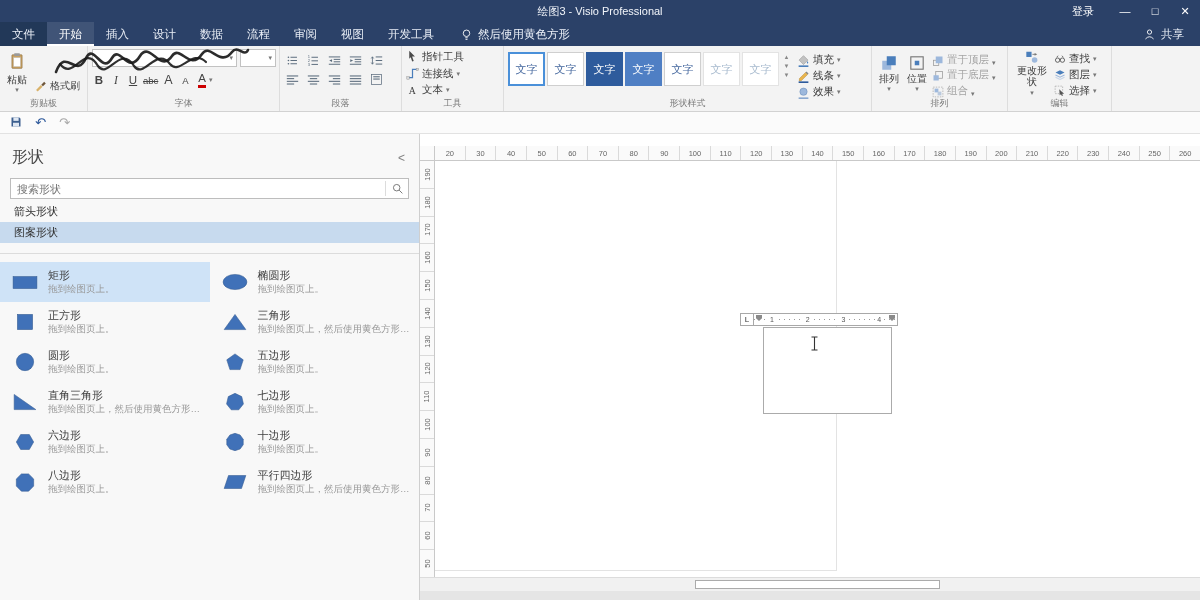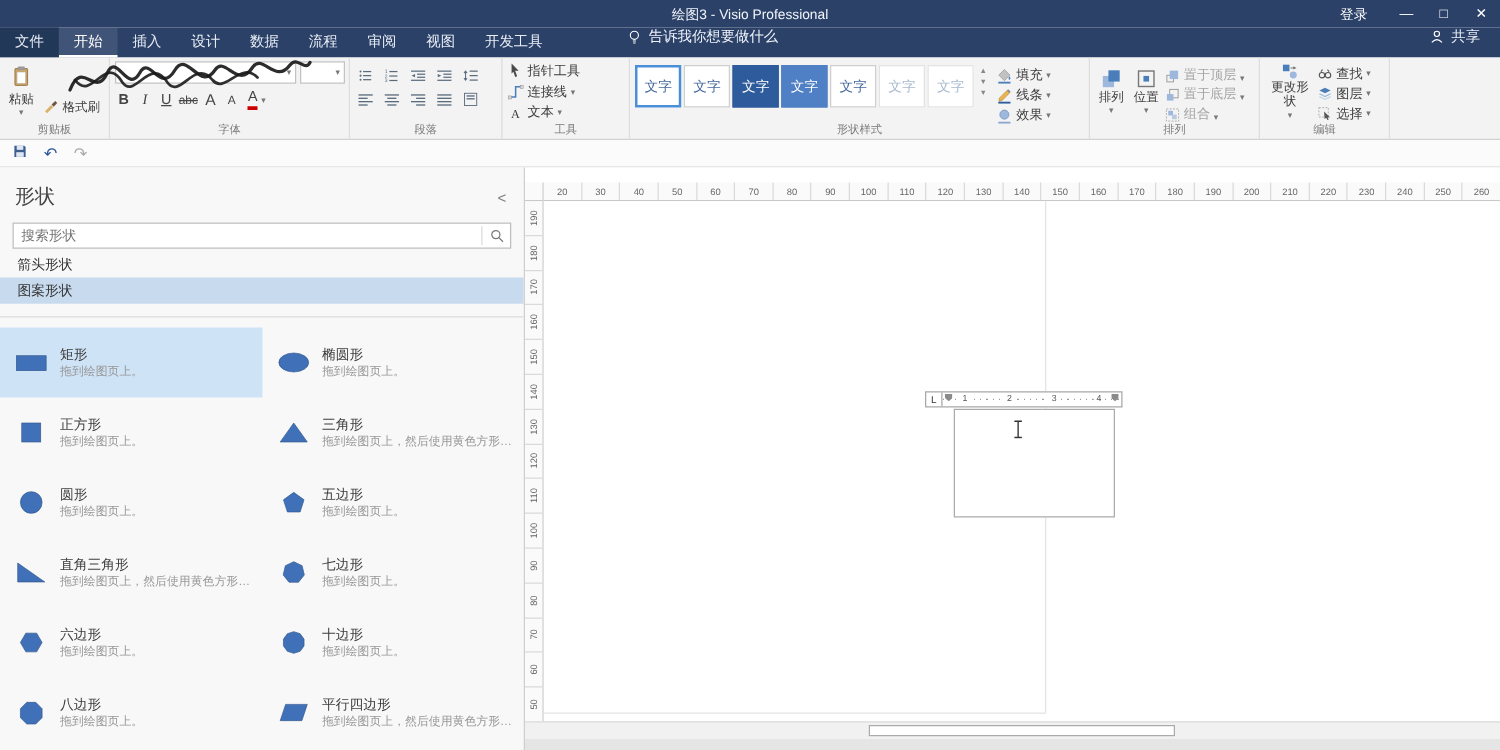--- a/index.html
+++ b/index.html
@@ -7,21 +7,21 @@
   font-family:"Liberation Sans","DejaVu Sans",sans-serif;}
 
 
 .titlebar{height:22px;background:#2b4168;position:relative;display:flex;align-items:center;color:#fff;}
 .tb-title{position:absolute;left:0;right:0;text-align:center;font-size:11px;color:#f2f5fa;}
 .tb-right{margin-left:auto;display:flex;align-items:center;height:100%;z-index:2;}
 .signin{font-size:11px;padding:0 16px;}
 .winbtn{width:30px;text-align:center;font-size:11px;line-height:22px;}
 
 
-.tabrow{height:24px;background:#2b4168;display:flex;align-items:flex-start;color:#e9eef6;gap:41px;}
+.tabrow{height:24px;background:#2b4168;display:flex;align-items:center;color:#e9eef6;}
 .tab{padding:0 12px;font-size:11.5px;line-height:24px;white-space:nowrap;}
 .tab.file{background:#223858;}
 .tab.active{background:rgba(255,255,255,.10);box-shadow:inset 0 -2px 0 #fff;color:#fff;}
 .tellme{display:flex;align-items:center;gap:5px;font-size:11.5px;margin-left:14px;color:#eef3fa;}
 .share{display:flex;align-items:center;gap:5px;margin-left:auto;padding-right:16px;font-size:11.5px;}
 
 
 .ribbon{height:66px;background:#f3f3f3;display:flex;border-bottom:1px solid #d2d2d2;position:relative;}
 .rgroup{position:relative;border-right:1px solid #ddd;padding:3px 3px 13px 4px;flex:0 0 auto;}
 .glabel{position:absolute;bottom:1px;left:0;right:0;text-align:center;font-size:9px;color:#7b7b7b;}
@@ -74,21 +74,21 @@
 .search{margin:4px 10px 2px;height:21px;border:1px solid #bdbdbd;background:#fff;display:flex;align-items:center;}
 .search input{flex:1;border:none;outline:none;font-size:11px;padding:0 6px;color:#333;background:transparent;font-family:inherit;min-width:0;}
 .search .sep{width:1px;height:15px;background:#dcdcdc;}
 .search .mag{width:22px;display:flex;align-items:center;justify-content:center;}
 .more{padding:8px 12px 3px;font-size:11px;color:#333;display:flex;align-items:center;gap:6px;}
 .more .fly{color:#888;font-size:9px;}
 .cat{padding:3px 14px;font-size:11px;color:#333;}
 .cat.active{background:#c7daee;}
 .pdivider{height:1px;background:#dcdcdc;margin-top:10px;}
 .grid{display:grid;grid-template-columns:1fr 1fr;padding-top:8px;}
-.shape-item{display:flex;align-items:center;gap:8px;height:56px;padding:0 4px 0 10px;}
+.shape-item{display:flex;align-items:center;gap:8px;height:40px;padding:0 4px 0 10px;}
 .shape-item.selected{background:#cfe3f7;}
 .icn{width:30px;flex:0 0 30px;display:flex;justify-content:center;}
 .stx{min-width:0;}
 .sname{font-size:11px;color:#3d3d3d;}
 .sdesc{font-size:9.5px;color:#979797;white-space:nowrap;overflow:hidden;text-overflow:ellipsis;max-width:152px;}
 
 
 .canvas{flex:1;position:relative;background:#fff;}
 .corner{position:absolute;left:0;top:12px;width:15px;height:15px;background:#fafafa;border-bottom:1px solid #c9c9c9;border-right:1px solid #c9c9c9;}
 .hruler{position:absolute;left:15px;right:0;top:12px;height:15px;background:#fafafa;border-bottom:1px solid #c9c9c9;display:flex;justify-content:space-between;}
@@ -143,21 +143,21 @@
       <span class="tab">流程</span>
       <span class="tab">审阅</span>
       <span class="tab">视图</span>
       <span class="tab">开发工具</span>
     </div>
   <div class="tellme">
     <svg width="13" height="13" viewBox="0 0 16 16">
         <circle cx="8" cy="6.5" r="4" fill="none" stroke="#fff" stroke-width="1.1"></circle>
         <path d="M6.5 12 h3 M6.8 14 h2.4" stroke="#fff" stroke-width="1.1"></path>
       </svg>
-    <span>告诉我你想要做什么</span>
+    <span>然后使用黄色方形</span>
   </div>
   <div class="share">
     <svg width="13" height="13" viewBox="0 0 16 16">
         <circle cx="8" cy="5" r="2.6" fill="none" stroke="#fff" stroke-width="1.1"></circle>
         <path d="M3 13.5 q5 -5.5 10 0" fill="none" stroke="#fff" stroke-width="1.1"></path>
       </svg>
     <span>共享</span>
   </div>
 </div>
 

